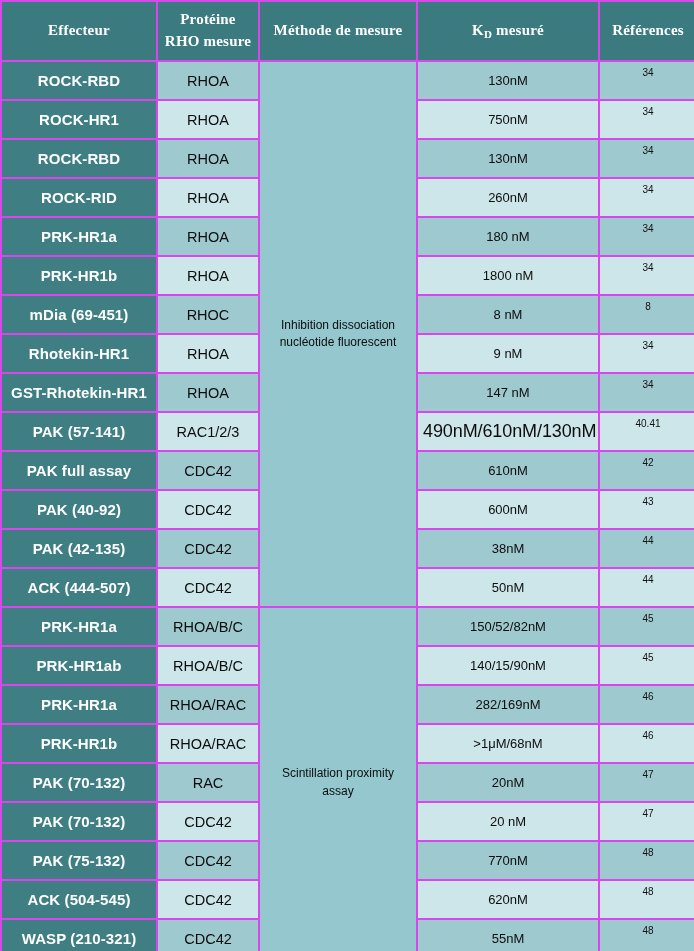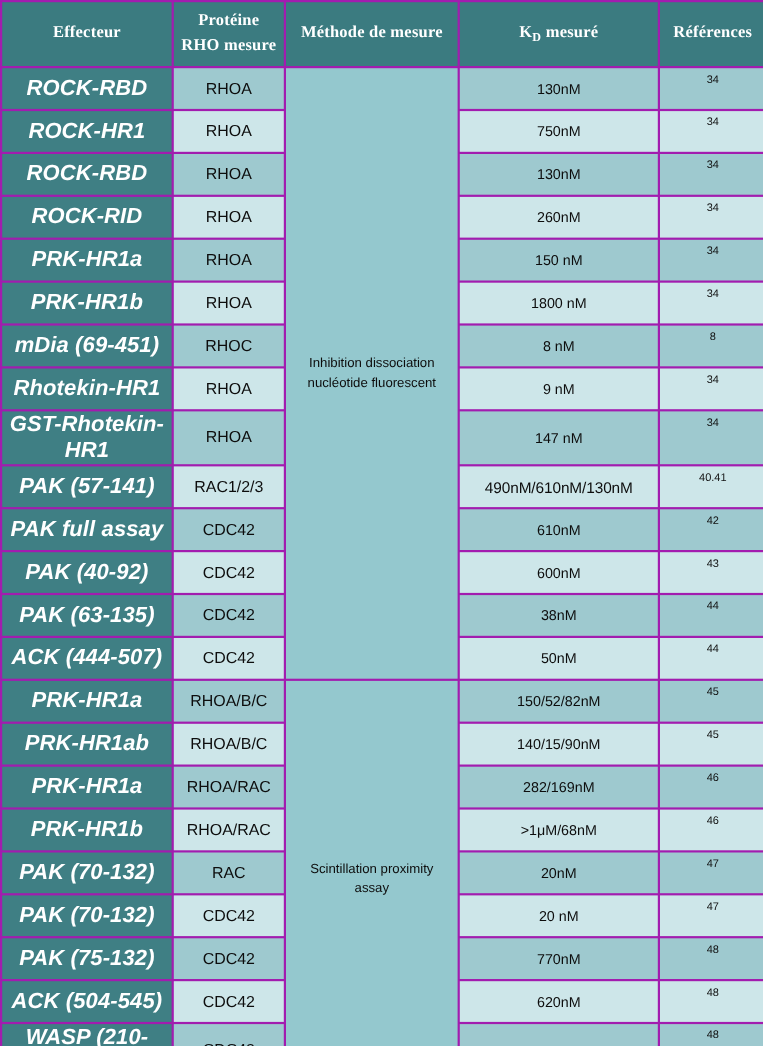--- a/index.html
+++ b/index.html
@@ -11,21 +11,21 @@
     width: 694px;
     height: 951px;
     font-family: "Liberation Sans", sans-serif;
     overflow: hidden;
   }
 
   .table-wrap {
     width: 694px;
     height: 951px;
     position: relative;
-    background: #a21caf;
+    background: #d946ef;
   }
 
   table.kd-table {
     width: 694px;
     border-collapse: separate;
     border-spacing: 2px 2px;
     table-layout: fixed;
   }
 
   
@@ -63,40 +63,39 @@
     vertical-align: middle;
     font-size: 14.5px;
     color: #0d0d0d;
   }
 
   
   td.eff {
     background: #3f7f84;
     color: #ffffff;
     font-weight: bold;
-    font-size: 20px;
+    font-size: 15px;
     letter-spacing: 0.1px;
-    font-style: italic;
   }
 
   
   td.band-dark  { background: #9ec9cf; }
   td.band-light { background: #cde6e9; }
 
   
   td.meth {
     background: #94c8ce;
     font-size: 12px;
     line-height: 1.42;
     color: #0d0d0d;
     vertical-align: middle;
   }
 
   td.kd { font-size: 13px; }
-  td.kd-long { font-size: 14px; letter-spacing: -0.1px; margin-top: 44px; }
+  td.kd-long { font-size: 18px; letter-spacing: -0.1px; margin-top: 44px; }
 
   td.ref {
     font-size: 10px;
     vertical-align: top;
     padding-top: 5px;
     color: #111111;
   }
 </style>
 </head>
 <body>
@@ -141,21 +140,21 @@
         </tr>
         <tr>
           <td class="eff">ROCK-RID</td>
           <td class="band-light">RHOA</td>
           <td class="band-light kd">260nM</td>
           <td class="band-light ref">34</td>
         </tr>
         <tr>
           <td class="eff">PRK-HR1a</td>
           <td class="band-dark">RHOA</td>
-          <td class="band-dark kd">150 nM</td>
+          <td class="band-dark kd">180 nM</td>
           <td class="band-dark ref">34</td>
         </tr>
         <tr>
           <td class="eff">PRK-HR1b</td>
           <td class="band-light">RHOA</td>
           <td class="band-light kd">1800 nM</td>
           <td class="band-light ref">34</td>
         </tr>
         <tr>
           <td class="eff">mDia (69-451)</td>
@@ -187,21 +186,21 @@
           <td class="band-dark kd">610nM</td>
           <td class="band-dark ref">42</td>
         </tr>
         <tr>
           <td class="eff">PAK (40-92)</td>
           <td class="band-light">CDC42</td>
           <td class="band-light kd">600nM</td>
           <td class="band-light ref">43</td>
         </tr>
         <tr>
-          <td class="eff">PAK (63-135)</td>
+          <td class="eff">PAK (42-135)</td>
           <td class="band-dark">CDC42</td>
           <td class="band-dark kd">38nM</td>
           <td class="band-dark ref">44</td>
         </tr>
         <tr>
           <td class="eff">ACK (444-507)</td>
           <td class="band-light">CDC42</td>
           <td class="band-light kd">50nM</td>
           <td class="band-light ref">44</td>
         </tr>

